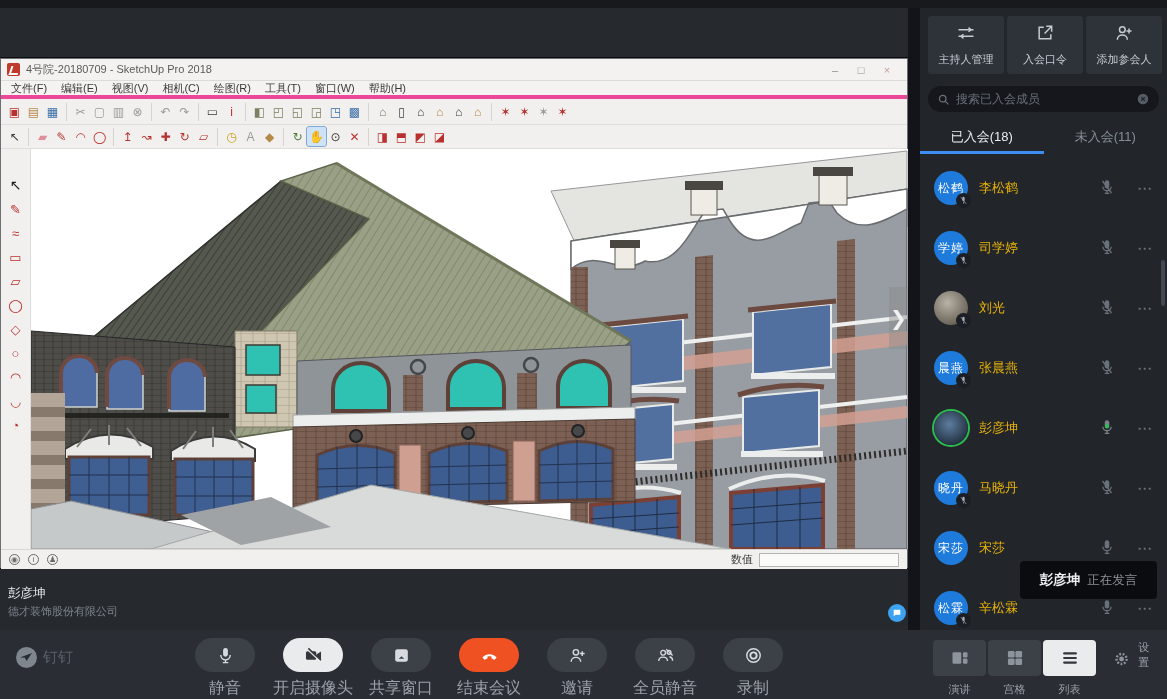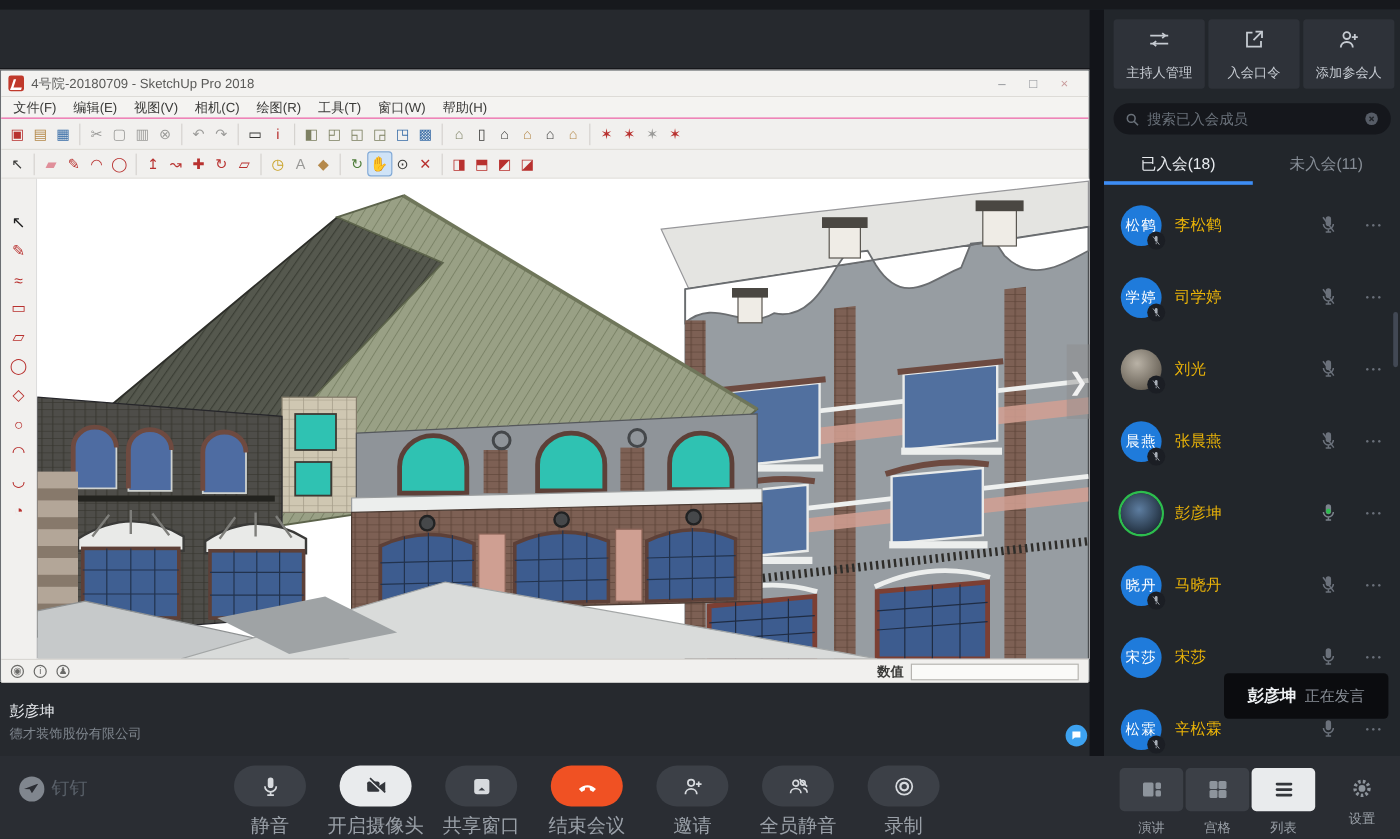--- a/index.html
+++ b/index.html
@@ -15,42 +15,42 @@
   #su-titlebar { left:0; top:0; width:100%; height:22px; background:#f3f2f0;
     display:flex; align-items:center; padding:0 6px; gap:6px; border-bottom:1px solid #dddbd7;}
   #su-title { font-size:11px; color:#5a5a58; }
   .su-logo { width:13px; height:13px; background:#c0392b; border-radius:2px; position:relative; flex:0 0 auto;}
   .su-logo:after { content:""; position:absolute; left:3px; top:3px; width:7px; height:7px;
     border-left:2px solid #fff; border-bottom:2px solid #fff; transform:skewX(-18deg);}
   #su-controls { margin-left:auto; display:flex; gap:14px; font-size:11px; color:#8d9095; padding-right:8px;}
   #su-controls .wc { width:12px; text-align:center; cursor:default;}
   #su-controls .wc.close { color:#c89c9c; }
   #su-menubar { left:0; top:22px; width:100%; height:18px; background:#f4f3f1;
-    display:flex; align-items:center; gap:14px; padding:0 10px; border-bottom:1px solid #ec4899;}
+    display:flex; align-items:center; gap:14px; padding:0 10px; border-bottom:4px solid #ec4899;}
   .su-menu-item { font-size:11px; color:#3a3a38; white-space:nowrap; }
   .su-toolbar { left:0; width:100%; background:#f1f0ee; display:flex; align-items:center;
     padding:0 4px; border-bottom:1px solid #e0ded9; }
   #su-toolbar1 { top:40px; height:26px; }
   #su-toolbar2 { top:66px; height:24px; }
   .tb-icon { width:19px; height:19px; display:flex; align-items:center; justify-content:center;
     font-size:12px; line-height:1; flex:0 0 auto; border-radius:2px; }
   .tb-icon.hl { background:#cfe3f7; outline:1px solid #7fa9d8; }
   .tb-sep { width:1px; height:18px; background:#d5d3cf; margin:0 4px; flex:0 0 auto; }
   #su-lefttools { left:0; top:90px; width:30px; height:400px; background:#f1f0ee;
     border-right:1px solid #ddd; display:flex; flex-direction:column; align-items:center;
     padding-top:26px; gap:4px; }
   .lt-icon { width:20px; height:20px; display:flex; align-items:center; justify-content:center;
     font-size:13px; color:#b8312f; }
   .lt-icon.k { color:#1c1c1c; font-size:14px; }
   #su-viewport { left:30px; top:90px; width:878px; height:400px; background:#ffffff; overflow:hidden;}
   #su-statusbar { left:0; top:490px; width:100%; height:20px; background:#f1f0ee;
     border-top:1px solid #d9d7d3; display:flex; align-items:center; padding:0 8px; gap:8px;}
   .st-ico { width:11px; height:11px; border:1px solid #6a6a68; border-radius:50%;
     font-size:8px; color:#6a6a68; display:flex; align-items:center; justify-content:center;}
-  #su-status-right { margin-left:auto; display:flex; align-items:center; gap:6px;font-weight:bold; }
+  #su-status-right { margin-left:auto; display:flex; align-items:center; gap:6px; }
   #su-value-label { font-size:11px; color:#3a3a38; }
   #su-value-box { width:140px; height:14px; background:#fafaf8; border:1px solid #b6b4b0; }
 
   
   #video-chevron { left:889px; top:287px; width:19px; height:62px;
     background:rgba(140,140,140,.45); display:flex; align-items:center; justify-content:center;
     color:#f2f2f2; font-size:20px; }
 
   
   #speaker-name { left:8px; top:585px; font-size:12.5px; color:#e8ebef; }
@@ -114,21 +114,21 @@
   .f-pill.orange { background:#f05123; }
   .f-lbl { font-size:16px; color:#9aa0a8; white-space:nowrap; }
   #view-modes { position:absolute; left:932px; top:10px; display:flex; align-items:flex-start; }
   .vm-btn { width:55px; display:flex; flex-direction:column; align-items:center; gap:6px; cursor:pointer;}
   .vm-box { width:53px; height:36px; border-radius:4px; background:#3c4047;
     display:flex; align-items:center; justify-content:center; color:#8d949c;}
   .vm-box svg { width:20px; height:20px; }
   .vm-btn.active .vm-box { background:#e9ebed; color:#33363b; }
   .vm-lbl { font-size:11px; color:#9aa0a8; }
   #settings-btn { position:absolute; left:1113px; top:10px; width:44px; display:flex;
-    flex-direction:column; align-items:center; gap:8px; color:#8d949c; cursor:pointer;}
+    flex-direction:row; align-items:center; gap:8px; color:#8d949c; cursor:pointer;}
   #settings-btn svg { width:20px; height:20px; margin-top:7px;}
 </style>
 </head>
 <body>
 
 <div id="stage">
   <div id="top-strip" class="abs"></div>
 
   <div id="su-window" class="abs">
     <div id="su-titlebar" class="abs">

